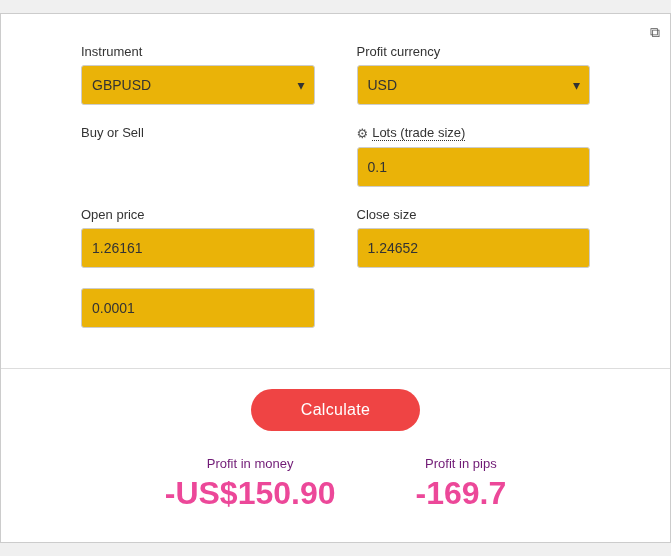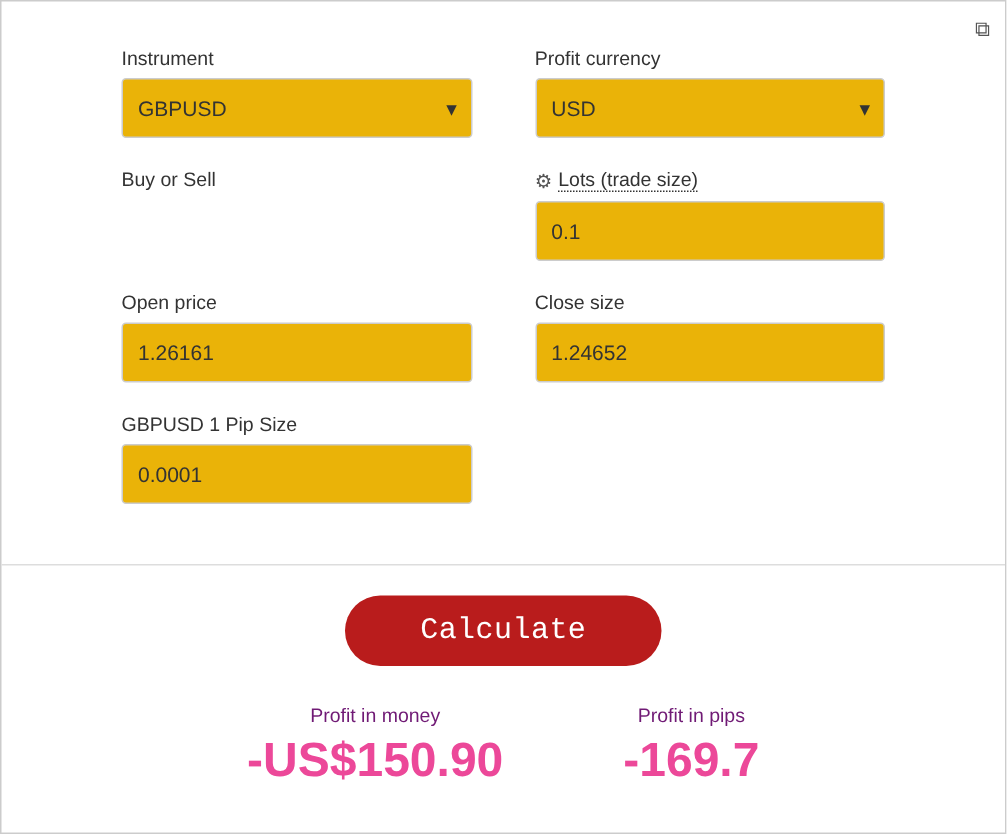--- a/index.html
+++ b/index.html
@@ -80,30 +80,29 @@
       color: #333;
       font-size: 14px;
     }
     .result-section {
       padding: 20px 80px 30px 80px;
       display: flex;
       flex-direction: column;
       align-items: center;
     }
     .calculate-btn {
-      background: #b91c1c;
+      background: #ef4444;
       color: #fff;
       border: none;
       border-radius: 25px;
       padding: 12px 50px;
-      font-size: 20px;
+      font-size: 16px;
       cursor: pointer;
       margin-bottom: 25px;
       letter-spacing: 0.3px;
-      font-family: Liberation Mono, monospace;
     }
     .results-row {
       display: flex;
       justify-content: center;
       gap: 80px;
       width: 100%;
     }
     .result-item {
       display: flex;
       flex-direction: column;
@@ -172,21 +171,20 @@
         <input type="text" value="1.26161" style="">
       </div>
       <div class="form-group">
         <label>Close size</label>
         <input type="text" value="1.24652" style="">
       </div>
     </div>
 
     <div class="form-row">
       <div class="form-group">
-        <label>GBPUSD 1 Pip Size</label>
         <input type="text" value="0.0001" style="">
       </div>
       <div class="form-group"></div>
     </div>
   </div>
 
   <div class="result-section">
     <button class="calculate-btn">Calculate</button>
     <div class="results-row">
       <div class="result-item">

